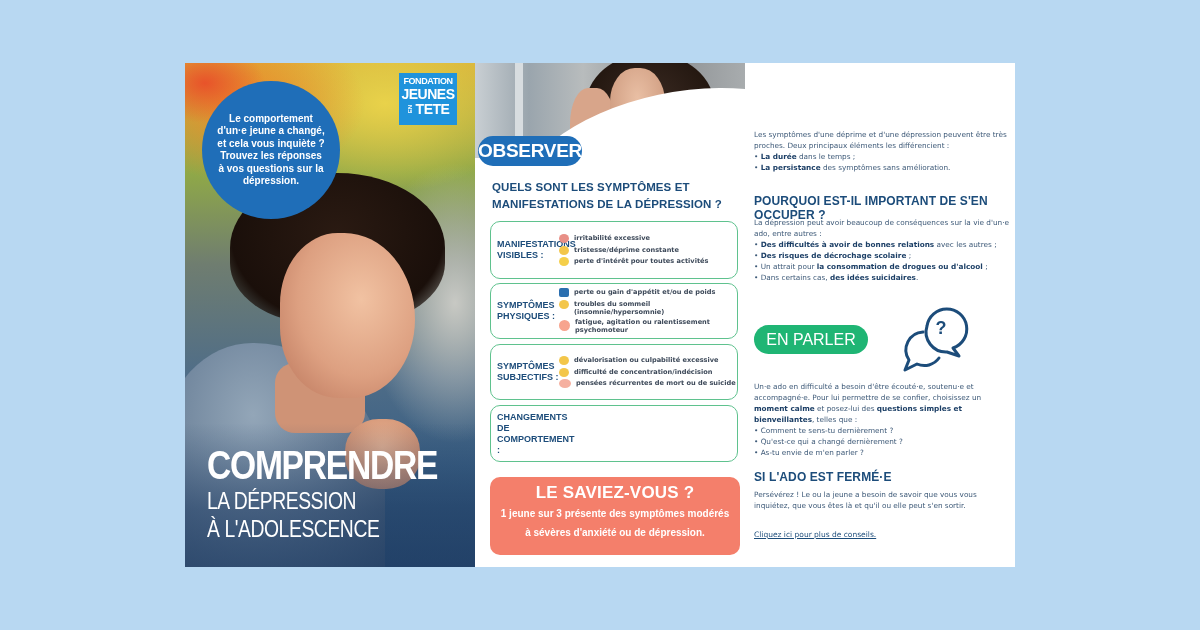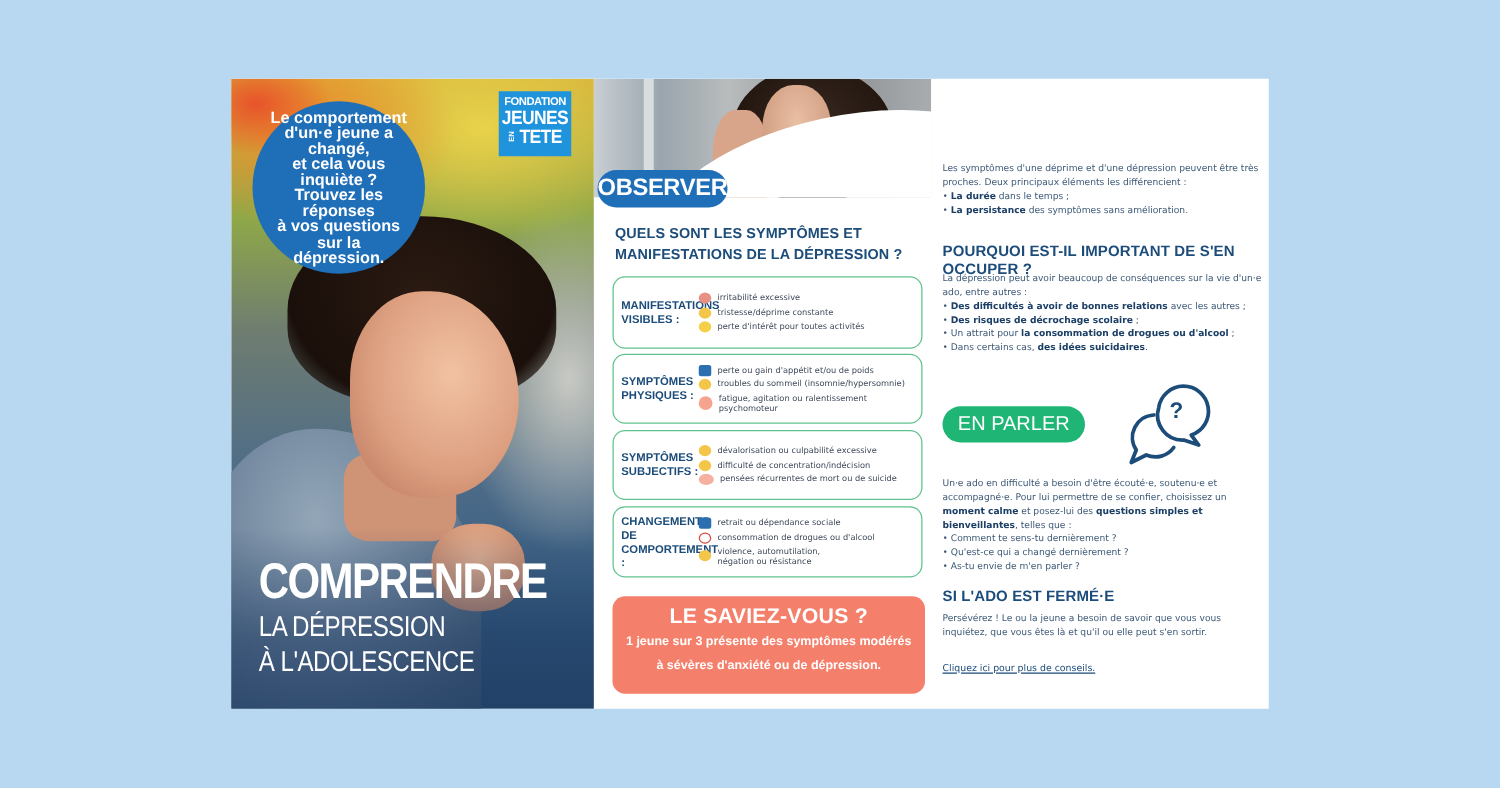--- a/index.html
+++ b/index.html
@@ -18,21 +18,21 @@
         linear-gradient(180deg, #d7b23a 0%, #8fa848 22%, #6f7d70 40%, #4f6d88 62%, #3a5f83 80%, #2c4e72 100%);
     }
     .cover .hair { position: absolute; left: 45px; top: 110px; width: 215px; height: 150px; border-radius: 50% 50% 40% 40%; background: radial-gradient(ellipse at 50% 40%, #2a1a12 0%, #1a0f0a 70%, rgba(26,15,10,0) 100%); }
     .cover .face { position: absolute; left: 95px; top: 170px; width: 135px; height: 165px; border-radius: 45% 55% 50% 45%; background: radial-gradient(ellipse at 60% 40%, #f1c2a2 0%, #dda081 55%, #b9745a 100%); }
     .cover .neck { position: absolute; left: 90px; top: 300px; width: 90px; height: 70px; background: #cf9376; border-radius: 20px; }
     .cover .hoodie { position: absolute; left: -20px; top: 280px; width: 220px; height: 240px; border-radius: 40% 60% 0 0; background: radial-gradient(ellipse at 40% 30%, #93a6b8 0%, #6a8098 50%, #3f5670 100%); }
     .cover .hand { position: absolute; left: 160px; top: 356px; width: 75px; height: 70px; border-radius: 45%; background: radial-gradient(ellipse at 50% 40%, #e8b393 0%, #c98566 100%); }
     .cover .shade { position: absolute; left: 0; top: 360px; width: 290px; height: 144px; background: linear-gradient(180deg, rgba(30,60,100,0) 0%, rgba(30,60,100,0.55) 60%, rgba(30,60,100,0.7) 100%); }
 
     .bubble { position: absolute; left: 17px; top: 18px; width: 138px; height: 138px; border-radius: 50%; background: #1f6eb8; display: flex; align-items: center; justify-content: center; text-align: center; }
-    .bubble span { color: #fff; font-family: "Liberation Sans", sans-serif; font-weight: bold; font-size: 13px; line-height: 12.5px; width: 110px; white-space: pre-line; }
+    .bubble span { color: #fff; font-family: "Liberation Sans", sans-serif; font-weight: bold; font-size: 10px; line-height: 12.5px; width: 110px; white-space: pre-line; }
 
     .logo { position: absolute; left: 214px; top: 10px; width: 58px; height: 52px; background: #1f93dc; color: #fff; font-family: "Liberation Sans", sans-serif; font-weight: bold; text-align: center; padding-top: 3px; }
     .logo .l1 { font-size: 9px; letter-spacing: -0.4px; display: block; line-height: 11px; }
     .logo .l2 { font-size: 14px; display: block; line-height: 15px; letter-spacing: -0.5px; transform: scaleY(1.1); }
     .logo .l3row { display: flex; align-items: center; justify-content: center; gap: 2px; line-height: 15px; }
     .logo .en { font-size: 6px; writing-mode: vertical-rl; transform: rotate(180deg); line-height: 7px; }
     .logo .l3 { font-size: 14px; letter-spacing: -0.5px; transform: scaleY(1.1); }
 
     .cover-title { position: absolute; left: 22px; top: 380px; color: #fff; font-family: "Liberation Sans", sans-serif; }
     .cover-title .t1 { font-size: 40px; font-weight: bold; letter-spacing: -1.5px; line-height: 44px; display: block; transform: scaleX(0.84); transform-origin: left; }
@@ -46,21 +46,21 @@
     .photo2 .hair2 { position: absolute; left: 110px; top: -10px; width: 130px; height: 110px; border-radius: 50%; background: radial-gradient(ellipse at 50% 45%, #3a2a22 0%, #22160f 70%); }
     .photo2 .face2 { position: absolute; left: 135px; top: 5px; width: 55px; height: 75px; border-radius: 45%; background: radial-gradient(ellipse at 50% 40%, #e9bfa4 0%, #c99478 100%); }
     .photo2 .arm2 { position: absolute; left: 95px; top: 25px; width: 45px; height: 90px; border-radius: 40%; background: #d8a58a; }
     .photo2 .curve { position: absolute; left: 40px; top: 30px; width: 320px; height: 160px; border-radius: 50%; background: #fff; transform: rotate(-12deg); }
 
     .pill-observer { position: absolute; left: 3px; top: 73px; height: 30px; width: 104px; border-radius: 15px; background: #1f6eb8; color: #fff; font-family: "Liberation Sans", sans-serif; font-weight: bold; font-size: 19px; display: flex; align-items: center; justify-content: center; letter-spacing: -0.3px; }
     .mid-title { position: absolute; left: 17px; top: 116px; width: 240px; color: #1c4c7a; font-family: "Liberation Sans", sans-serif; font-weight: bold; font-size: 11.5px; line-height: 17px; white-space: pre-line; letter-spacing: 0.1px; }
 
     .card { position: absolute; left: 15px; width: 248px; border: 1.5px solid #5fc28e; border-radius: 10px; background: #fff; display: flex; align-items: center; }
     .card .label { width: 68px; padding-left: 6px; color: #1c4c7a; font-family: "Liberation Sans", sans-serif; font-weight: bold; font-size: 9px; line-height: 11px; white-space: pre-line; }
-    .card .items { flex: 1; padding-left: 0; }
+    .card .items { flex: 1; padding-left: 0; font-weight: bold; }
     .card .item { display: flex; align-items: flex-start; gap: 5px; font-size: 6.6px; color: #3e4a5a; line-height: 8px; margin: 2.5px 0; }
     .card .ico { width: 10px; height: 9px; border-radius: 50%; flex-shrink: 0; font-size: 7px; line-height: 9px; text-align: center; }
     .card .item span.txt { white-space: pre-line; }
 
     .saviez { position: absolute; left: 15px; top: 414px; width: 250px; height: 78px; border-radius: 10px; background: #f47f6b; color: #fff; text-align: center; font-family: "Liberation Sans", sans-serif; }
     .saviez .st { font-size: 17px; font-weight: bold; margin-top: 6px; display: block; letter-spacing: 0.2px; }
     .saviez .sb { font-size: 10px; font-weight: bold; line-height: 19px; display: block; white-space: pre-line; margin-top: 1px; }
 
     
     .right { position: absolute; left: 560px; top: 0; width: 270px; height: 504px; padding-left: 9px; }
@@ -179,35 +179,20 @@
             <span class="ico" style="background:#f5b0a0;width:12px"></span>
             <span class="txt">pensées récurrentes de mort ou de suicide</span>
           </div>
       </div>
     </div>
 
     <div class="card" style="top:342px;height:57px;">
       <div class="label">CHANGEMENTS
 DE
 COMPORTEMENT :</div>
-      <div class="items">
-        <div class="item">
-            <span class="ico" style="background:#2b6fb0;border-radius:2px"></span>
-            <span class="txt">retrait ou dépendance sociale</span>
-          </div>
-        <div class="item">
-            <span class="ico" style="background:#fff;border:1.5px solid #d9463a"></span>
-            <span class="txt">consommation de drogues ou d'alcool</span>
-          </div>
-        <div class="item">
-            <span class="ico" style="background:#f3c64a;margin-top:3px"></span>
-            <span class="txt">violence, automutilation,
-négation ou résistance</span>
-          </div>
-      </div>
     </div>
 
     <div class="saviez">
       <span class="st">LE SAVIEZ-VOUS ?</span>
       <span class="sb">1 jeune sur 3 présente des symptômes modérés
 à sévères d'anxiété ou de dépression.</span>
     </div>
   </div>
 
   <div class="right">

